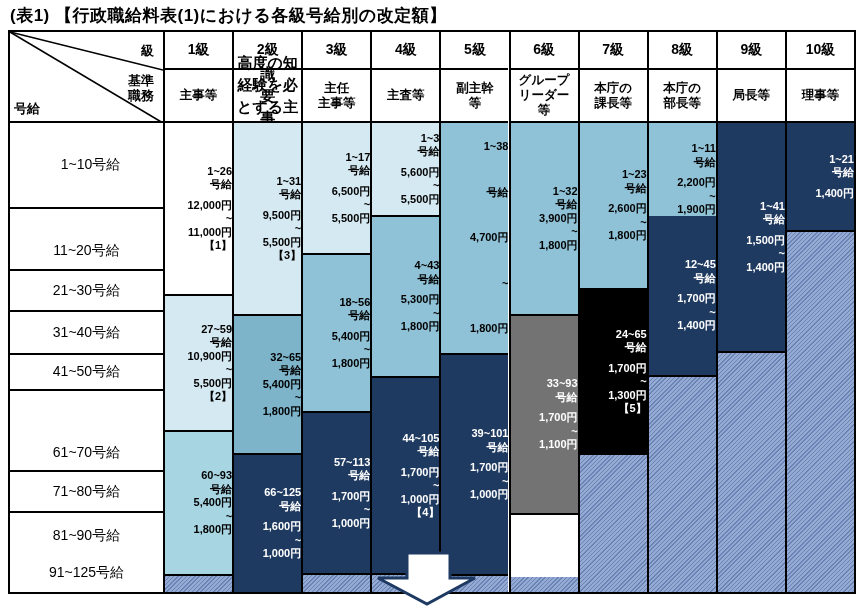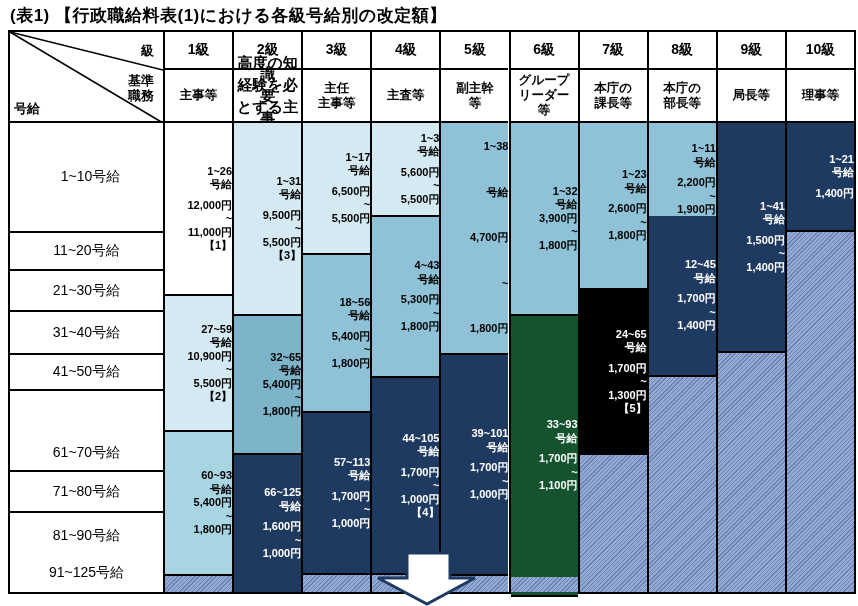--- a/index.html
+++ b/index.html
@@ -42,21 +42,21 @@
 <div class="table">
   <div class="corner">
     <svg width="153" height="91">
       <line x1="0" y1="0" x2="153" y2="38" stroke="#000" stroke-width="1.6"></line>
       <line x1="0" y1="0" x2="153" y2="91" stroke="#000" stroke-width="1.6"></line>
     </svg>
     <span class="c-grade">級</span>
     <span class="c-duty"><span>基準</span><br><span>職務</span></span>
     <span class="c-step">号給</span>
   </div>
-<div class="rlabel bline" style="top: 91px; height: 110px; padding-left: 8px;">1~10号給</div>
+<div class="rlabel bline" style="top: 91px; height: 86px; padding-left: 8px;">1~10号給</div>
     <div class="rlabel bline" style="top: 201px; height: 38px;">11~20号給</div>
     <div class="rlabel bline" style="top: 239px; height: 41px;">21~30号給</div>
     <div class="rlabel bline" style="top: 280px; height: 43px;">31~40号給</div>
     <div class="rlabel bline" style="top: 323px; height: 36px;">41~50号給</div>
     <div class="rlabel bline" style="top: 403px; height: 37px;">61~70号給</div>
     <div class="rlabel bline" style="top: 440px; height: 41px;">71~80号給</div>
     <div class="rlabel bline" style="top: 481px; height: 48px;">81~90号給</div>
     <div class="rlabel" style="top: 521px; height: 39px;">91~125号給</div>
     <div class="gcell" style="left: 153px; width: 69.1px;">1級</div>
     <div class="dcell" style="left: 153px; width: 69.1px;">
@@ -216,21 +216,21 @@
       <div class="">等</div>
     </div>
     <div class="gcol" style="left: 498.5px; width: 69.1px;">
       <div class="blk bline" style="top: 0px; height: 193px; background: rgb(143, 194, 214); color: rgb(0, 0, 0);">
         <div class="">1~32</div>
         <div class="">号給</div>
         <div class="">3,900円</div>
         <div class="">~</div>
         <div class="">1,800円</div>
       </div>
-      <div class="blk bline" style="top: 193px; height: 281px; background: #14532d; color: rgb(255, 255, 255);">
+      <div class="blk bline" style="top: 193px; height: 199px; background: #737373; color: rgb(255, 255, 255);">
         <div class="">33~93</div>
         <div class="">号給</div>
         <div class="gap"></div>
         <div class="">1,700円</div>
         <div class="">~</div>
         <div class="">1,100円</div>
       </div>
       <div class="hatch" style="top: 454px; height: 15px;"></div>
     </div>
     <div class="gcell" style="left: 567.6px; width: 69.1px;">7級</div>

